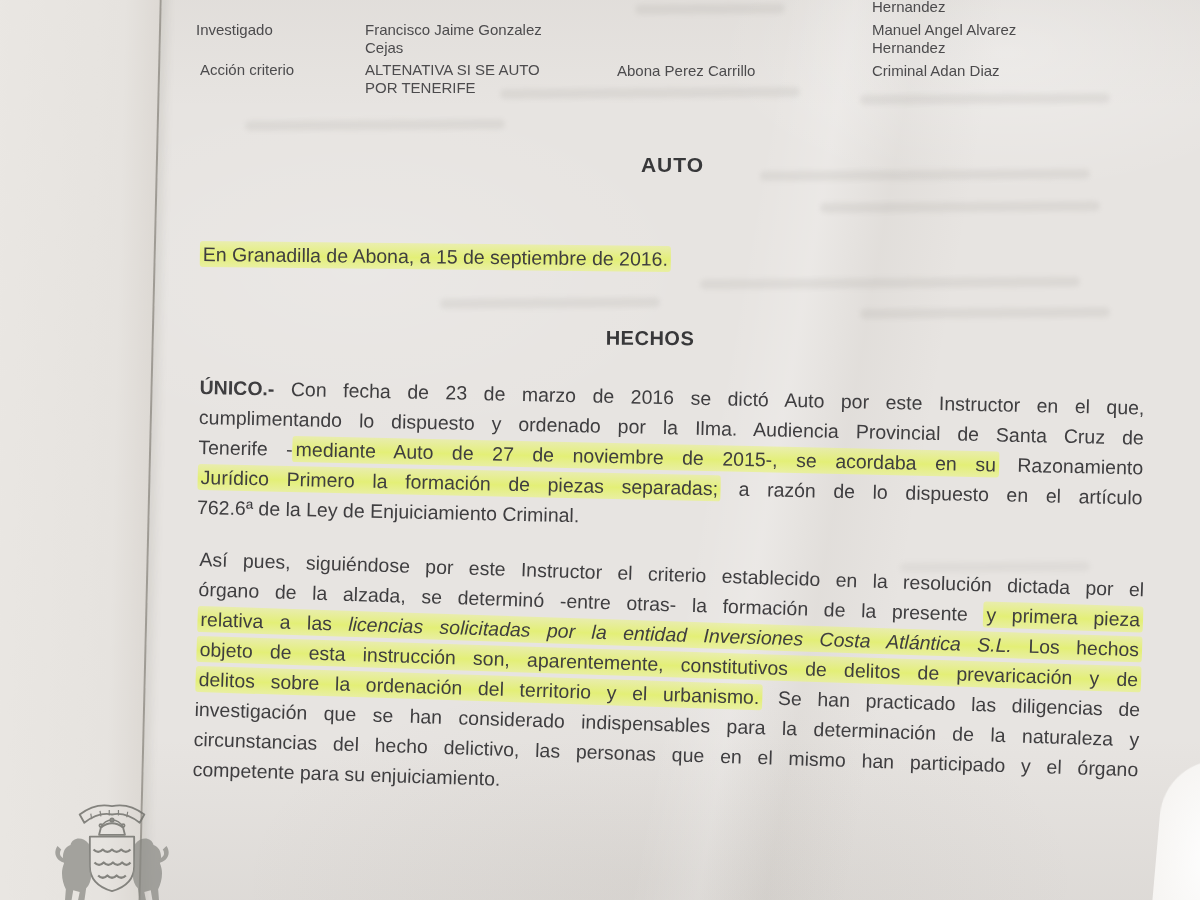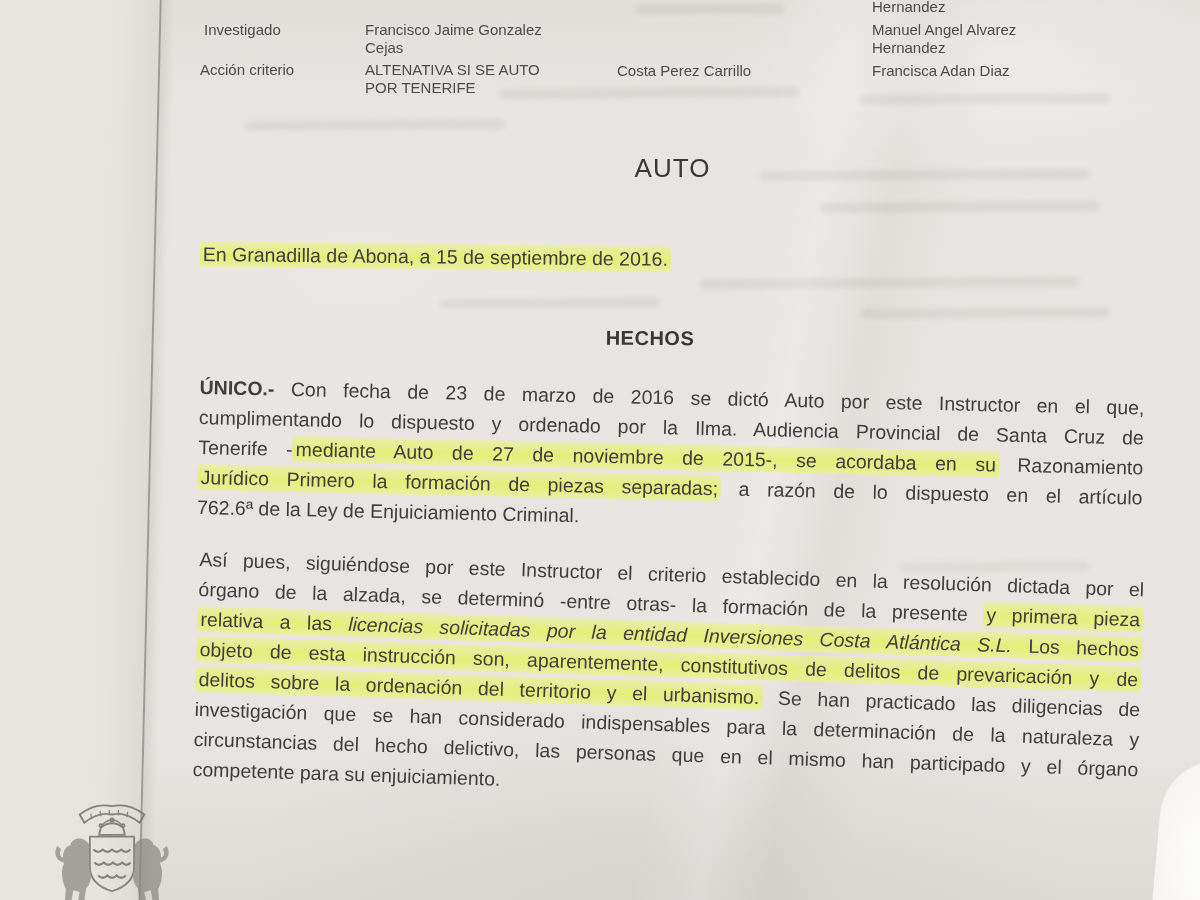--- a/index.html
+++ b/index.html
@@ -30,21 +30,21 @@
   
   .ghost{
     position:absolute;height:10px;border-radius:5px;
     background:#8d8a83;opacity:.13;filter:blur(2.5px);
     transform:rotate(-.4deg);
   }
   
   .cell{position:absolute;font-size:15px;line-height:18px;color:#4c4b4d;}
   
   .h-auto{position:absolute;left:200px;top:153px;width:945px;text-align:center;
-    font-size:26px;font-weight:normal;letter-spacing:1px;color:#38383a;}
+    font-size:21px;font-weight:bold;letter-spacing:1px;color:#38383a;}
   .h-hechos{position:absolute;left:200px;top:327px;width:900px;text-align:center;
     font-size:20px;font-weight:bold;letter-spacing:.5px;color:#38383a;transform:rotate(.4deg);}
   
   .dateline{position:absolute;left:200px;top:243px;font-size:19.5px;transform:rotate(.6deg);transform-origin:left top;}
   .para{position:absolute;left:200px;width:945px;font-size:19.5px;}
   .p1{top:372px;transform:rotate(1.25deg);transform-origin:left top;}
   .p2{top:544px;transform:rotate(1.85deg);transform-origin:left top;}
   .line{height:30px;line-height:30px;text-align:justify;text-align-last:justify;white-space:nowrap;}
   .line.short{text-align-last:left;}
   .hl{
@@ -76,28 +76,28 @@
   <div class="ghost" style="left:245px;top:120px;width:260px"></div>
   <div class="ghost" style="left:760px;top:170px;width:330px"></div>
   <div class="ghost" style="left:820px;top:202px;width:280px"></div>
   <div class="ghost" style="left:700px;top:278px;width:380px"></div>
   <div class="ghost" style="left:440px;top:298px;width:220px"></div>
   <div class="ghost" style="left:860px;top:308px;width:250px"></div>
   <div class="ghost" style="left:900px;top:562px;width:190px;opacity:.09"></div>
 
   <div class="cell" style="left:872px;top:-2px;width:230px">Hernandez</div>
 
-  <div class="cell" style="left:204px;top:21px;width:150px">Investigado</div>
+  <div class="cell" style="left:196px;top:21px;width:150px">Investigado</div>
   <div class="cell" style="left:872px;top:21px;width:170px">Manuel Angel Alvarez Hernandez</div>
   <div class="cell" style="left:365px;top:21px;width:195px">Francisco Jaime Gonzalez Cejas</div>
 
   <div class="cell" style="left:200px;top:61px;width:150px">Acción criterio</div>
   <div class="cell" style="left:365px;top:61px;width:195px">ALTENATIVA SI SE AUTO POR TENERIFE</div>
-  <div class="cell" style="left:617px;top:62px;width:220px">Costa Perez Carrillo</div>
-  <div class="cell" style="left:872px;top:62px;width:220px">Francisca Adan Diaz</div>
+  <div class="cell" style="left:617px;top:62px;width:220px">Abona Perez Carrillo</div>
+  <div class="cell" style="left:872px;top:62px;width:220px">Criminal Adan Diaz</div>
 
   <div class="h-auto">AUTO</div>
   <div class="dateline"><span class="hl">En Granadilla de Abona, a 15 de septiembre de 2016.</span></div>
   <div class="h-hechos">HECHOS</div>
 
   <div class="para p1">
     <div class="line"><span class="b">ÚNICO.-</span><span> Con fecha de 23 de marzo de 2016 se dictó Auto por este Instructor en el que,</span></div>
     <div class="line"><span>cumplimentando lo dispuesto y ordenado por la Ilma. Audiencia Provincial de Santa Cruz de</span></div>
     <div class="line"><span>Tenerife -</span><span class="hl">mediante Auto de 27 de noviembre de 2015-, se acordaba en su</span><span> Razonamiento</span></div>
     <div class="line"><span class="hl">Jurídico Primero la formación de piezas separadas;</span><span> a razón de lo dispuesto en el artículo</span></div>

